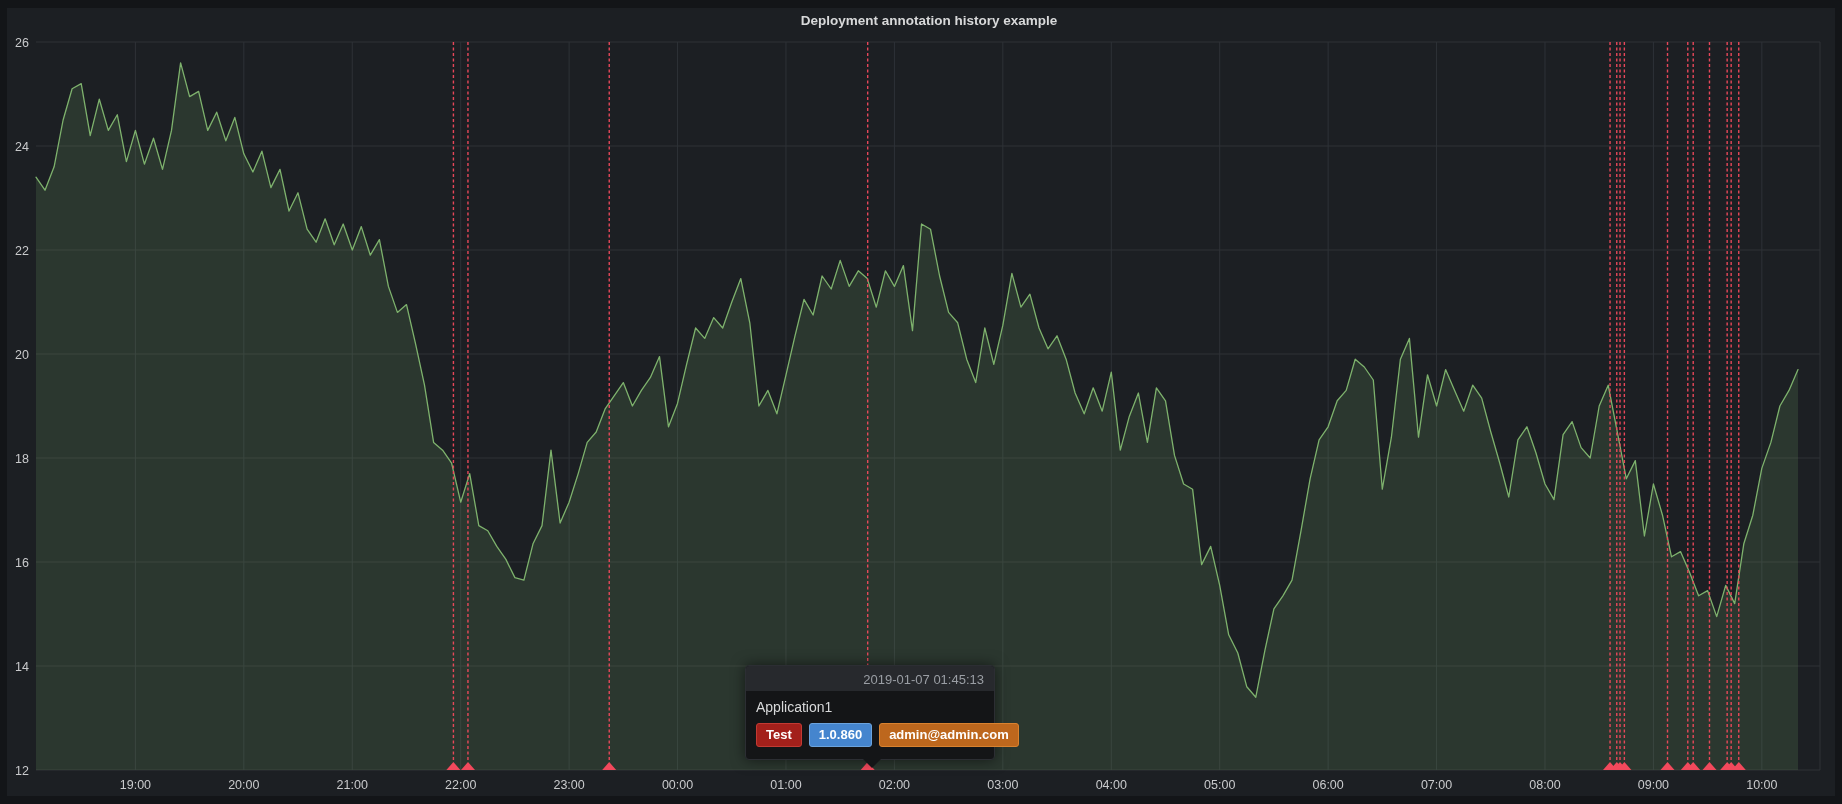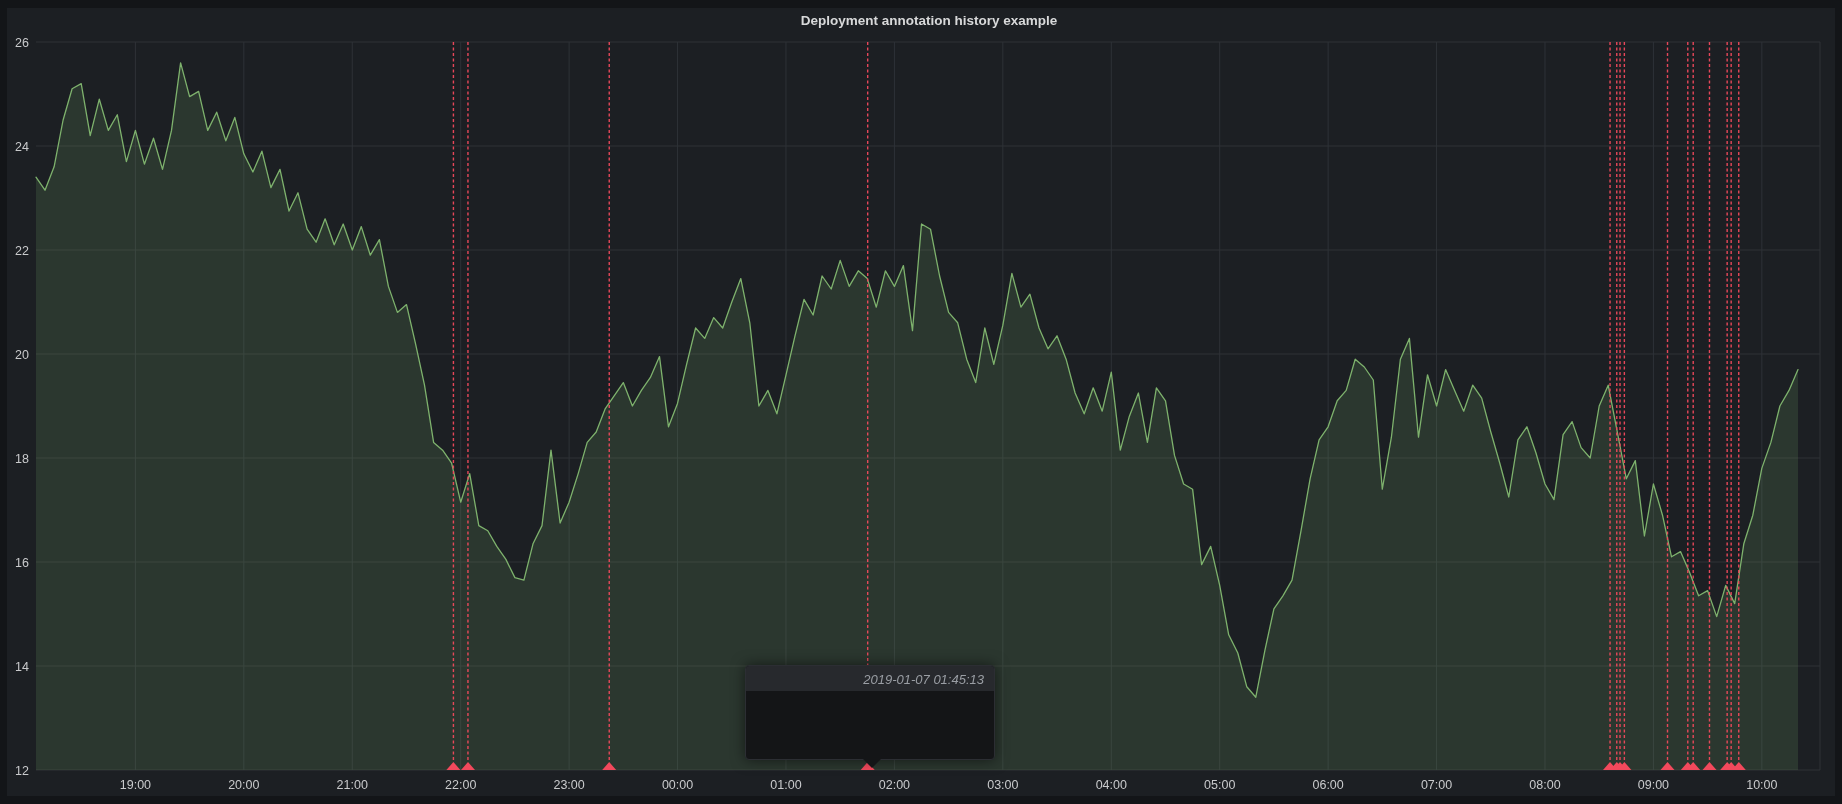--- a/index.html
+++ b/index.html
@@ -10,21 +10,21 @@
   .panel-title{position:absolute;left:8px;top:0;width:100%;height:26px;line-height:26px;
          text-align:center;font-size:13.5px;font-weight:bold;color:#d8d9da;cursor:pointer;}
   svg#chart{position:absolute;left:0;top:0;}
   .grid-line{stroke:#2e3237;stroke-width:1;}
   .axis-label{fill:#c9cacc;font-size:12.5px;font-family:"Liberation Sans","DejaVu Sans",sans-serif;}
   .tooltip{position:absolute;left:745px;top:665px;width:248px;height:93px;
            background:#141517;border:1px solid #2c2e33;border-radius:4px;
            box-shadow:0 0 14px rgba(0,0,0,0.55);z-index:10;}
   .tooltip-header{height:25px;line-height:25px;background:#27292d;border-radius:3px 3px 0 0;
            padding:0 10px;text-align:right;}
-  .tooltip-time{font-style:italic;font-size:13px;color:#9a9ea4;margin-left:8px;}
+  .tooltip-time{font-size:13px;color:#9a9ea4;margin-left:8px;}
   .tooltip-body{padding:8px 10px 0 10px;}
   .tooltip-title{font-size:14px;color:#d8d9da;}
   .tooltip-tags{margin-top:8px;display:flex;gap:7px;}
   .tag-badge{display:inline-block;padding:3px 9px;border-radius:3px;border:1px solid transparent;
            font-size:13px;font-weight:bold;color:#ffffff;white-space:nowrap;line-height:1.25;}
   .tooltip-arrow{position:absolute;left:117px;bottom:-9px;width:0;height:0;
            border-left:9px solid transparent;border-right:9px solid transparent;
            border-top:9px solid #141517;}
 </style>
 </head>
@@ -116,14 +116,22 @@
     <line x1="1731.162091" y1="42" x2="1731.162091" y2="762" stroke="#f2495c" stroke-width="1.4" stroke-dasharray="3,2.5" opacity="0.95"></line>
     <polygon points="1724.2,770 1738.2,770 1731.2,762" fill="#f2495c"></polygon>
     <line x1="1738.7521909999998" y1="42" x2="1738.7521909999998" y2="762" stroke="#f2495c" stroke-width="1.4" stroke-dasharray="3,2.5" opacity="0.95"></line>
     <polygon points="1731.8,770 1745.8,770 1738.8,762" fill="#f2495c"></polygon>
   </svg>
 
 <div class="tooltip">
   <div class="tooltip-header">
     <span class="tooltip-time">2019-01-07 01:45:13</span>
   </div>
+  <div class="tooltip-body">
+    <div class="tooltip-title">Application1</div>
+    <div class="tooltip-tags" id="tooltip-tags">
+        <span class="tag-badge" style="background: rgb(163, 32, 27); border-color: rgb(194, 58, 51);">Test</span>
+        <span class="tag-badge" style="background: rgb(69, 133, 206); border-color: rgb(107, 163, 221);">1.0.860</span>
+        <span class="tag-badge" style="background: rgb(189, 103, 29); border-color: rgb(217, 130, 47);">admin@admin.com</span>
+      </div>
+  </div>
   <div class="tooltip-arrow"></div>
 </div>
 
 </body></html>

